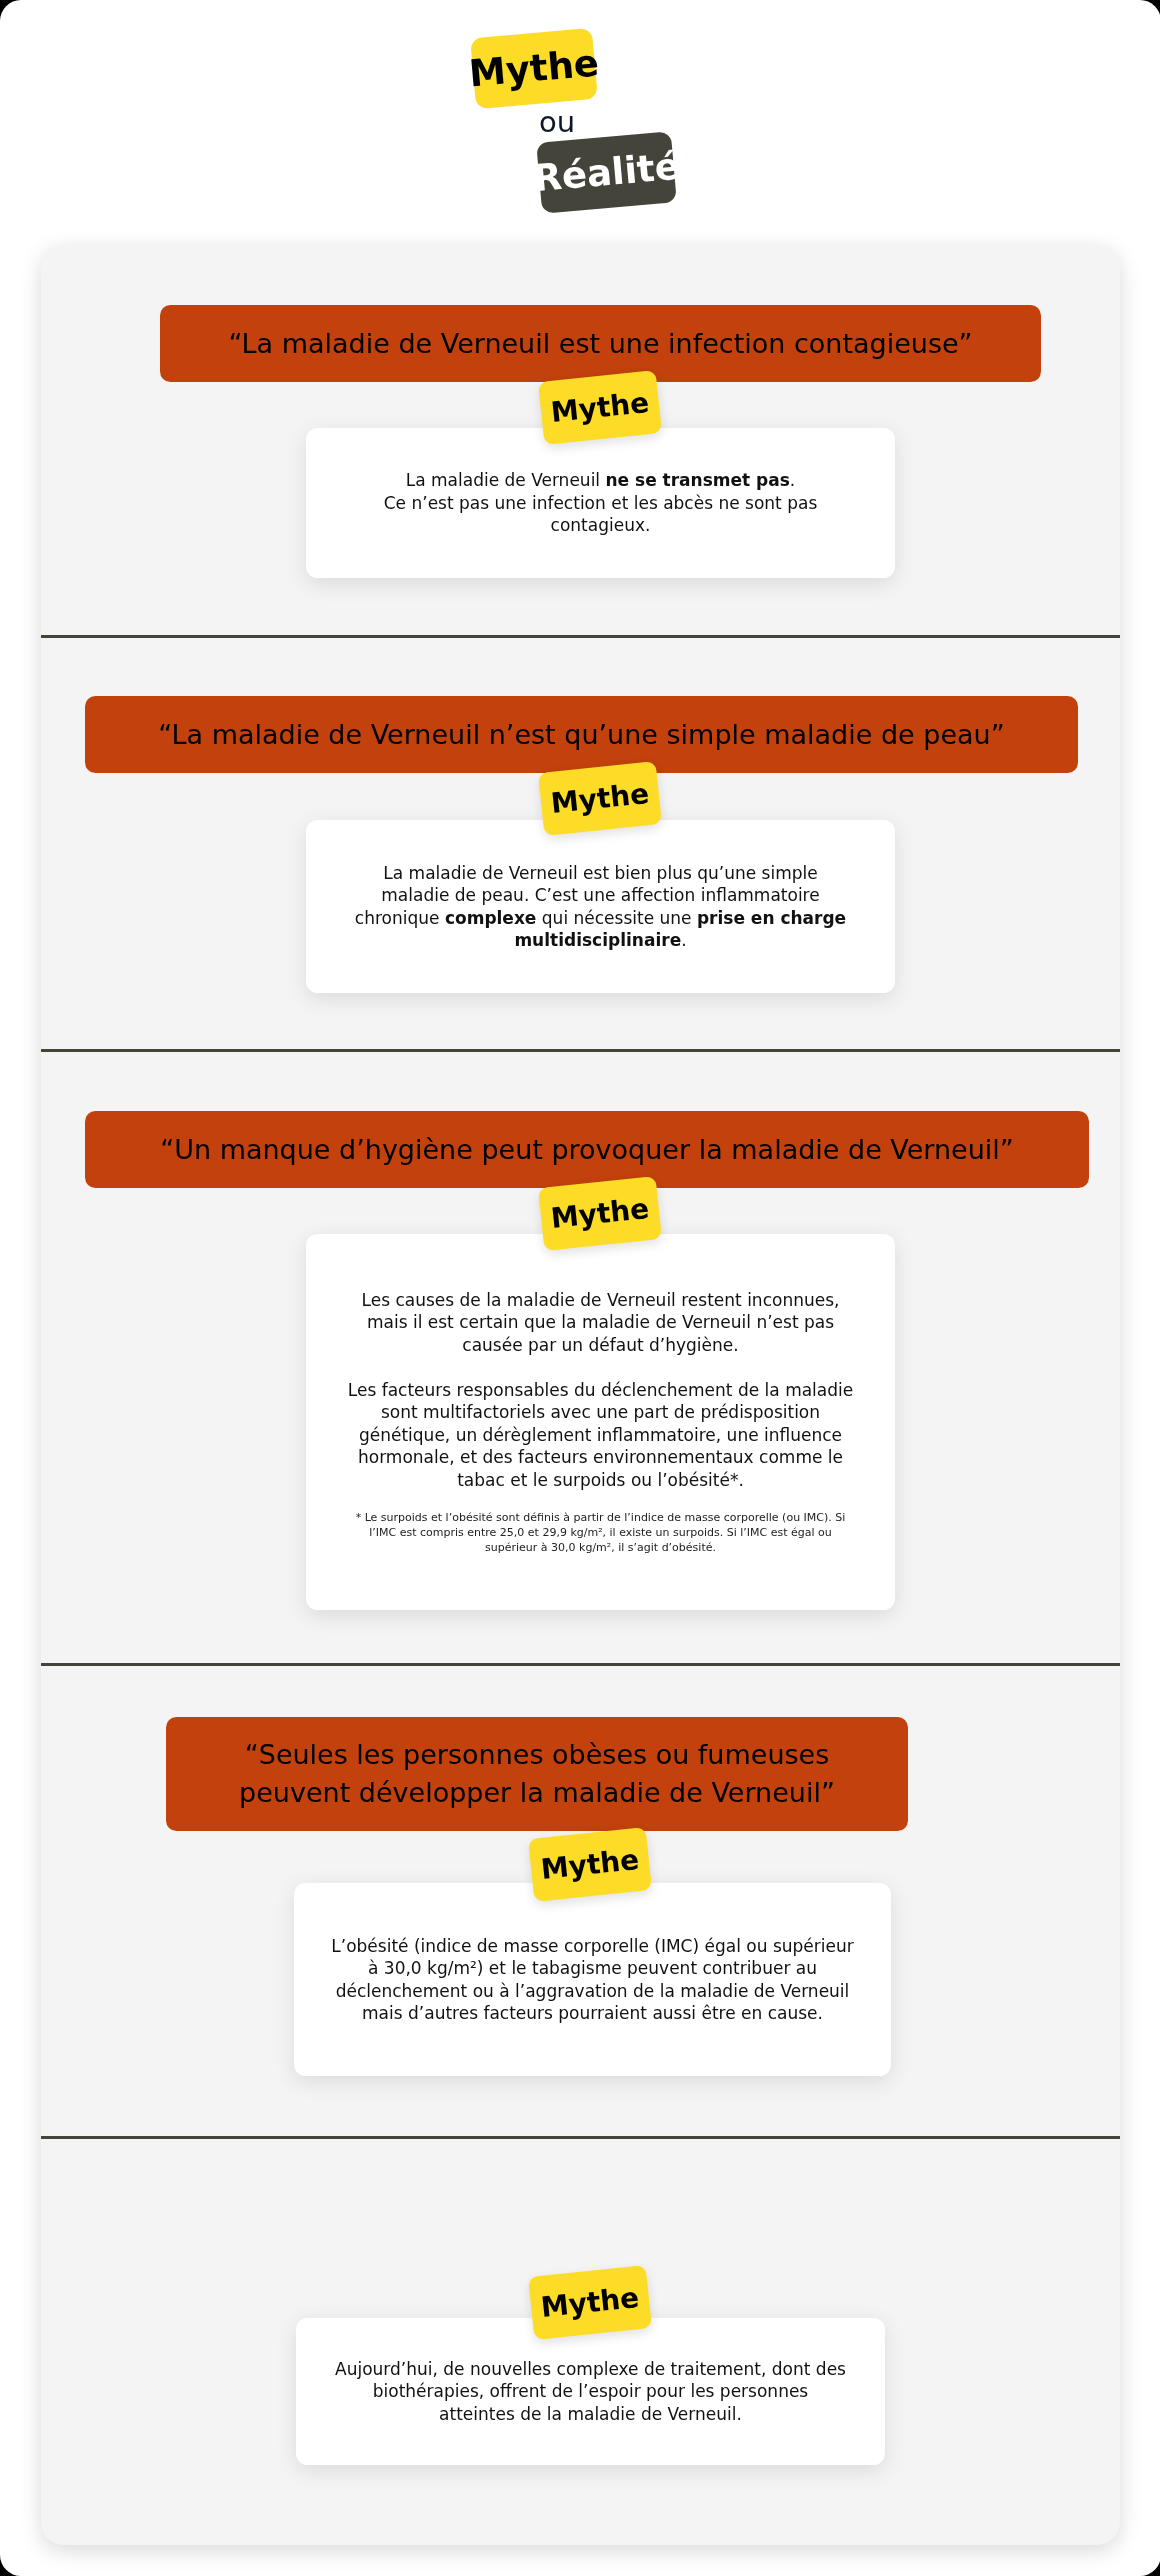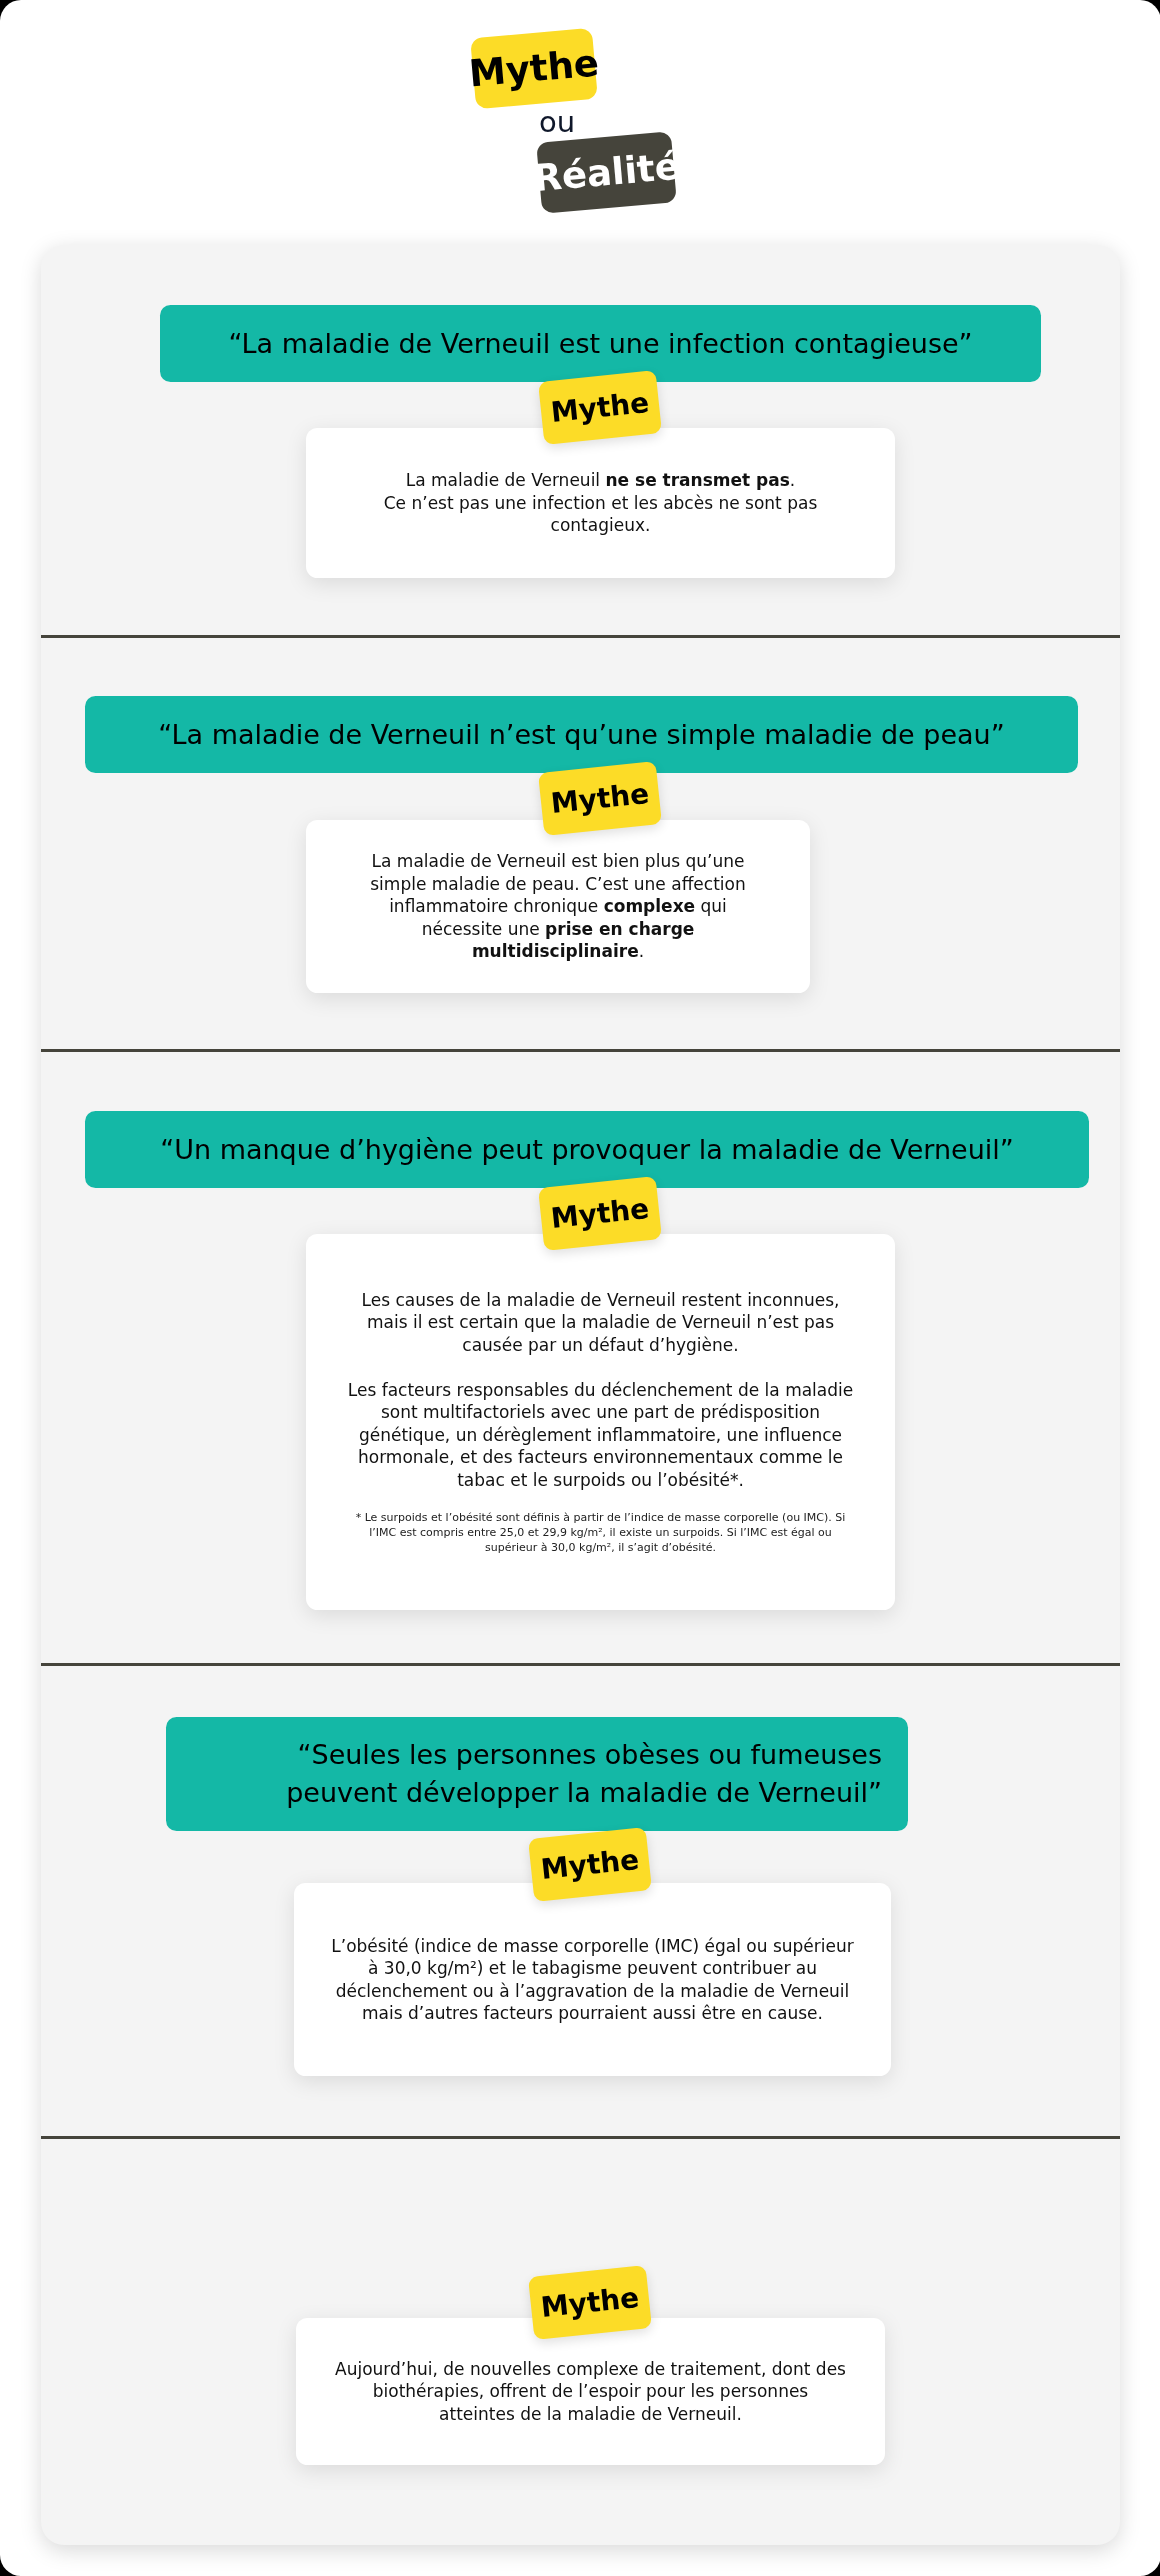--- a/index.html
+++ b/index.html
@@ -11,21 +11,21 @@
   .hero-badge { position:absolute; font-weight:bold; display:flex; align-items:center; justify-content:center; border-radius:11.5px; }
   .hero-mythe { left:473px; top:33px; width:122px; height:71px; background:#fcdc27; color:#000; font-size:37px; transform:rotate(-5deg); }
   .hero-ou { position:absolute; left:523px; top:105px; width:68px; text-align:center; font-size:29px; color:#0f172a; }
   .hero-realite { left:539px; top:137px; width:135px; height:71px; background:#45443b; color:#fff; font-size:37px; transform:rotate(-5deg); }
 
   
   .card { position:absolute; left:41px; top:245px; width:1079px; height:2300px; background:#f4f4f4; border-radius:23px; box-shadow:0 5.2px 21px rgba(0,0,0,0.15); overflow:hidden; }
   .section { position:absolute; left:0; width:1079px; }
   .divider { position:absolute; left:0; width:1079px; height:2.6px; background:#45443b; }
 
-  .claim { position:absolute; background:#14b8a6; border-radius:10.5px; display:flex; align-items:center; justify-content:center; text-align:right; color:#000; font-size:27px; line-height:38px; padding:0 21px; box-sizing:border-box; }
+  .claim { position:absolute; background:#c2410c; border-radius:10.5px; display:flex; align-items:center; justify-content:center; text-align:center; color:#000; font-size:27px; line-height:38px; padding:0 21px; box-sizing:border-box; }
   .badge { position:absolute; width:118px; height:63px; background:#fcdc27; border-radius:9.4px; transform:rotate(-6deg); display:flex; align-items:center; justify-content:center; font-weight:bold; font-size:28px; color:#000; box-shadow:0 4.2px 10.5px rgba(0,0,0,0.12); z-index:2; }
   .answer { position:absolute; background:#fff; border-radius:11.5px; box-shadow:0 5.2px 21px rgba(0,0,0,0.10); display:flex; flex-direction:column; align-items:center; justify-content:center; text-align:center; color:#111; font-size:17px; line-height:22.5px; padding:15.7px 31px; box-sizing:border-box; }
   .answer p { margin:0; }
   .answer b { font-weight:bold;text-align:center; }
   .footnote { font-size:11px !important; line-height:15px !important; margin-top:19px !important; color:#222; }
   .gap { height:22.5px; }
 </style>
 </head>
 <body>
 
@@ -45,21 +45,21 @@
       <div class="answer" style="left:265px;top:183px;width:589px;height:150px;">
         <p><span>La maladie de Verneuil </span><b>ne se transmet pas</b><span>.</span></p>
         <p>Ce n’est pas une infection et les abcès ne sont pas contagieux.</p>
       </div>
     </div>
     <div class="divider" style="top:390px;"></div>
 
     <div class="section" style="top:393px;height:411px;">
       <div class="claim" style="left:44px;top:58px;width:993px;height:77px;">“La maladie de Verneuil n’est qu’une simple maladie de peau”</div>
       <div class="badge" style="left:500px;top:129px;">Mythe</div>
-      <div class="answer" style="left:265px;top:182px;width:504px;height:173px;padding:15.7px 42px;">
+      <div class="answer" style="left:265px;top:182px;width:589px;height:173px;padding:15.7px 42px;">
         <p><span>La maladie de Verneuil est bien plus qu’une simple maladie de peau. C’est une affection inflammatoire chronique </span><b>complexe</b><span> qui nécessite une </span><b>prise en charge multidisciplinaire</b><span>.</span></p>
       </div>
     </div>
     <div class="divider" style="top:804px;"></div>
 
     <div class="section" style="top:806px;height:612px;">
       <div class="claim" style="left:44px;top:60px;width:1004px;height:77px;">“Un manque d’hygiène peut provoquer la maladie de Verneuil”</div>
       <div class="badge" style="left:500px;top:131px;">Mythe</div>
       <div class="answer" style="left:265px;top:183px;width:589px;height:376px;padding:21px 37px;">
         <p>Les causes de la maladie de Verneuil restent inconnues, mais il est certain que la maladie de Verneuil n’est pas causée par un défaut d’hygiène.</p>

